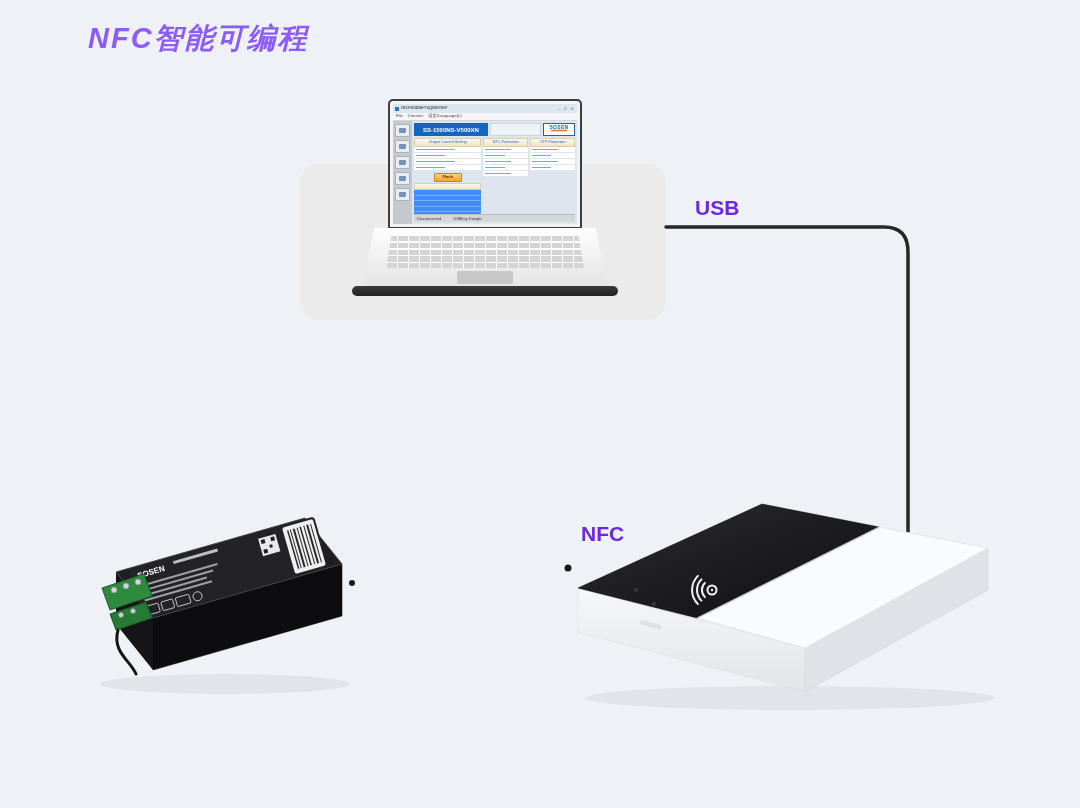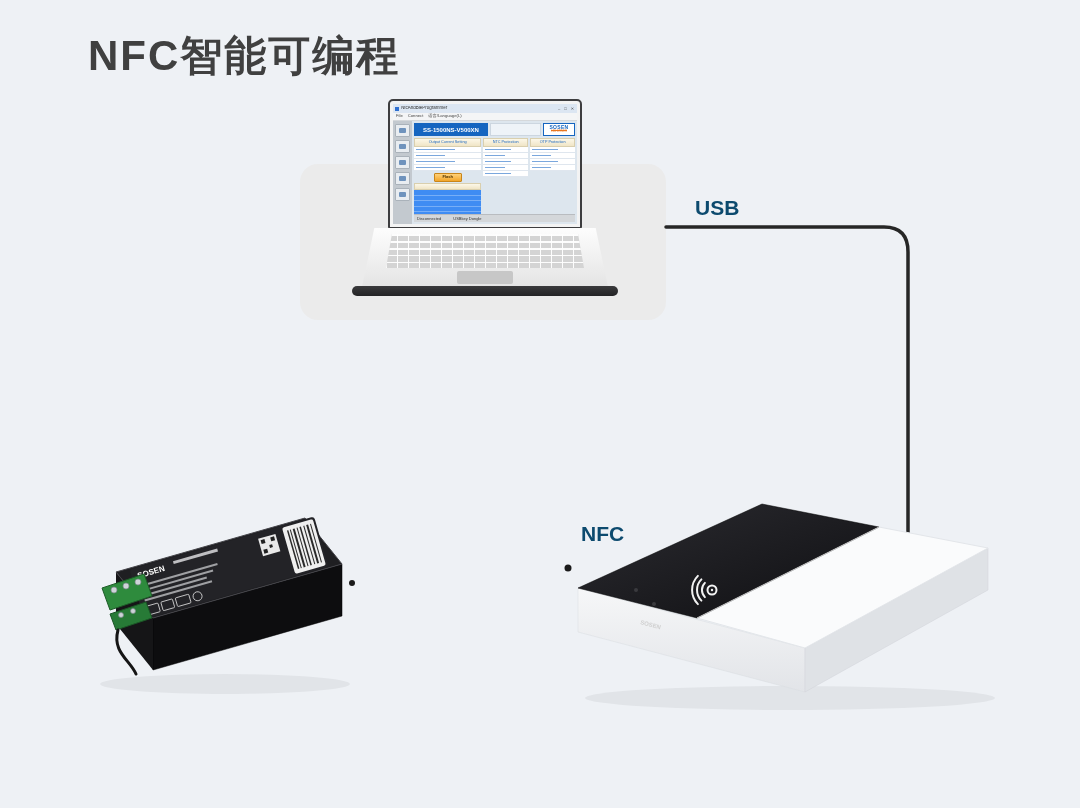--- a/index.html
+++ b/index.html
@@ -1,25 +1,25 @@
 <!DOCTYPE html>
 <html><head>
 <meta charset="utf-8">
 <style>
   html,body{margin:0;padding:0;}
   body{background:#eef1f5;}
   .canvas{position:relative;width:1080px;height:808px;background:#eef1f5;overflow:hidden;
           font-family:"Liberation Sans",sans-serif;}
 
   
-  .page-title{position:absolute;left:88px;top:0px;font-size:42px;font-weight:900;
-              color:#404040;letter-spacing:2px;z-index:5;}
-
-  
-  .conn-label{position:absolute;font-size:21px;font-weight:bold;color:#0c4a6e;z-index:5;}
+  .page-title{position:absolute;left:88px;top:0px;font-size:29px;font-weight:900;
+              color:#8b5cf6;letter-spacing:2px;z-index:5;font-style:italic;}
+
+  
+  .conn-label{position:absolute;font-size:21px;font-weight:bold;color:#6d28d9;z-index:5;}
   .usb-label{left:695px;top:196px;}
   .nfc-label{left:581px;top:522px;}
 
   
   .laptop-panel{position:absolute;left:300px;top:164px;width:366px;height:156px;
                 background:#ebebeb;border-radius:18px;z-index:1;}
 
   
   .scene{position:absolute;left:0;top:0;width:1080px;height:808px;z-index:2;}
 

